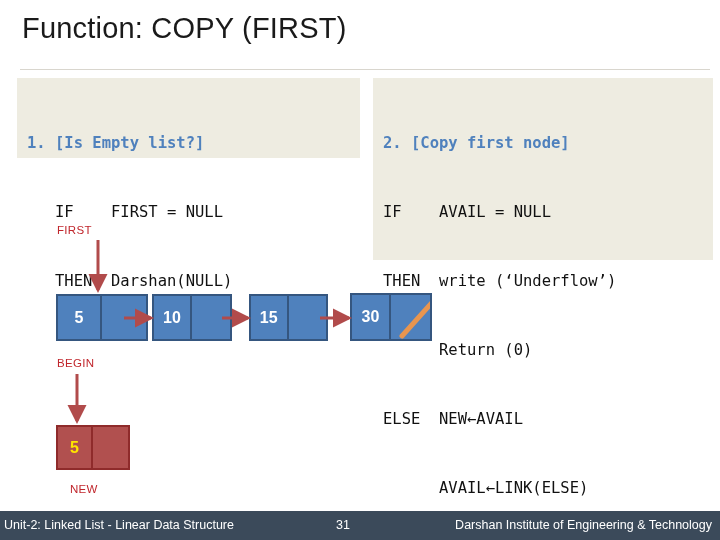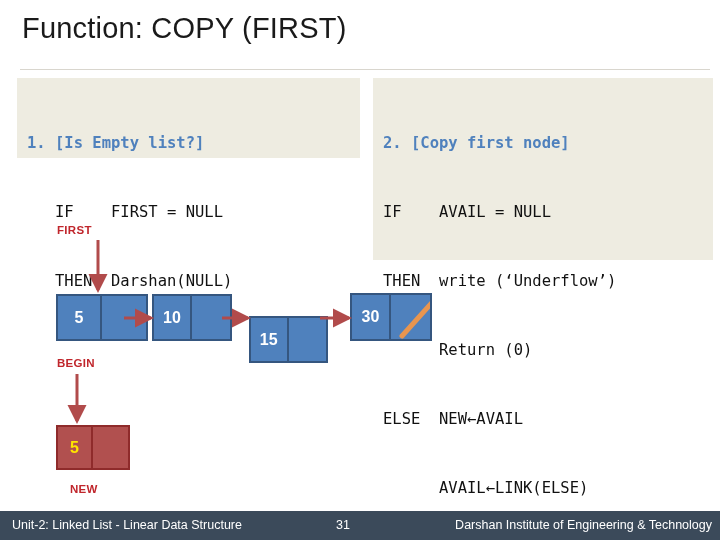--- a/index.html
+++ b/index.html
@@ -106,21 +106,21 @@
   .node.red .cell.data {
     border-right: 2.5px solid #8f2b2b;
     color: #ffe400;
   }
 
   
   .ptr-label {
     position: absolute;
     color: #c0262c;
     font-size: 11.5px;
-    font-weight: bold;
+    font-weight: normal;
     letter-spacing: 0.3px;
     white-space: nowrap;
   }
 
   
   #arrow-layer {
     position: absolute;
     left: 0; top: 0;
     width: 720px;
     height: 540px;
@@ -133,21 +133,21 @@
     left: 0;
     top: 511px;
     width: 720px;
     height: 29px;
     background: #3b4a5a;
     color: #ffffff;
     font-size: 12.5px;
   }
   #footer-unit {
     position: absolute;
-    left: 12px;
+    left: 4px;
     top: 7px;
     white-space: nowrap;
   }
   #footer-page {
     position: absolute;
     left: 336px;
     top: 7px;
   }
   #footer-inst {
     position: absolute;
@@ -186,21 +186,21 @@
 <div class="node" style="left:56px; top:294px; width:92px; height:47px;">
   <div class="cell data">5</div>
   <div class="cell link"></div>
 </div>
 
 <div class="node" style="left:152px; top:294px; width:80px; height:47px;">
   <div class="cell data">10</div>
   <div class="cell link"></div>
 </div>
 
-<div class="node" style="left:249px; top:294px; width:79px; height:47px;margin-top:22px;">
+<div class="node" style="left:249px; top:294px; width:79px; height:47px;">
   <div class="cell data">15</div>
   <div class="cell link"></div>
 </div>
 
 <div class="node" style="left:350px; top:293px; width:82px; height:48px;gap:8px;">
   <div class="cell data">30</div>
   <div class="cell link">
     <span class="slash">
       <svg width="40" height="44" viewBox="0 0 40 44">
         <line x1="3" y1="41" x2="37" y2="3" stroke="#e8954f" stroke-width="5" stroke-linecap="round"></line>

